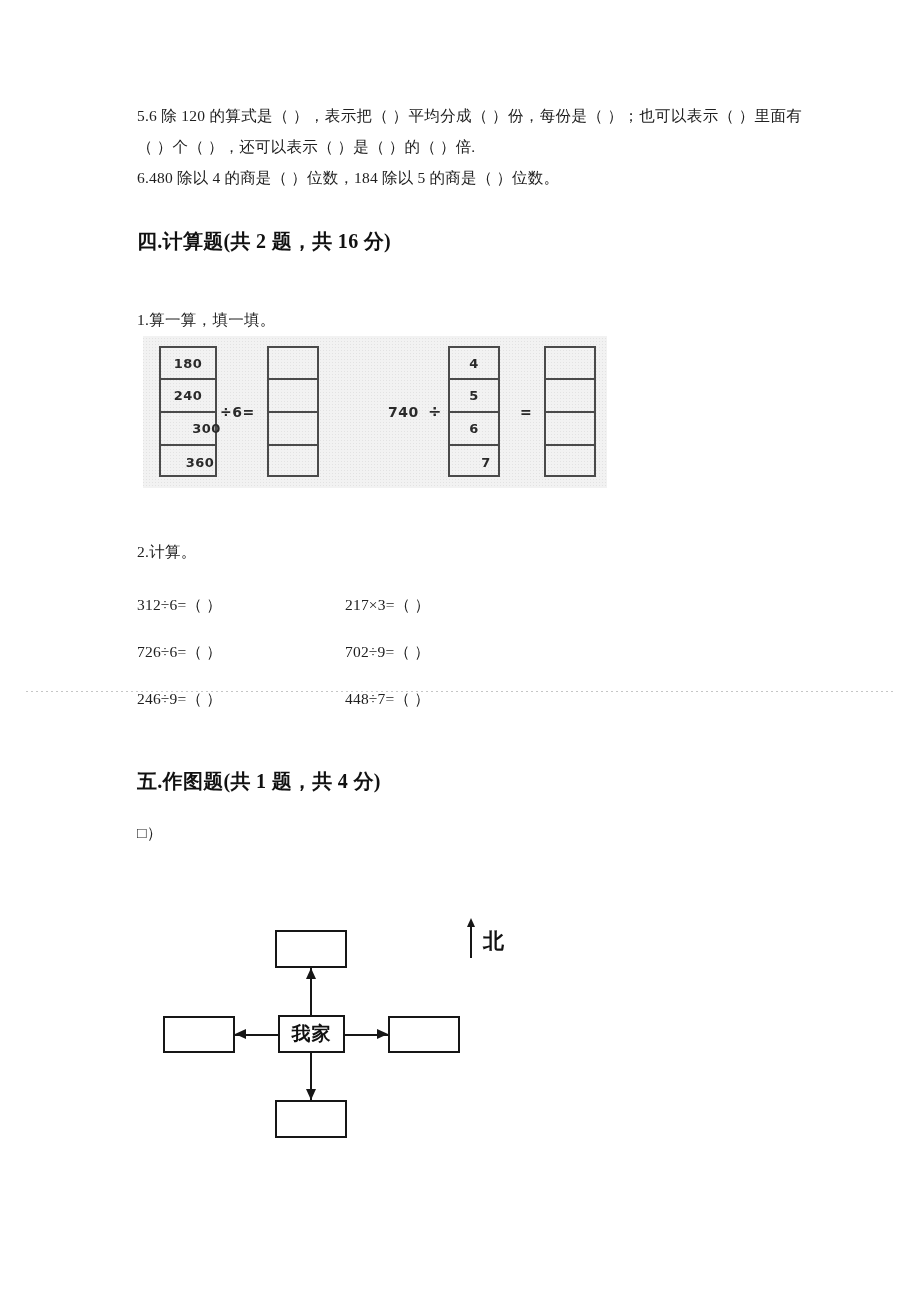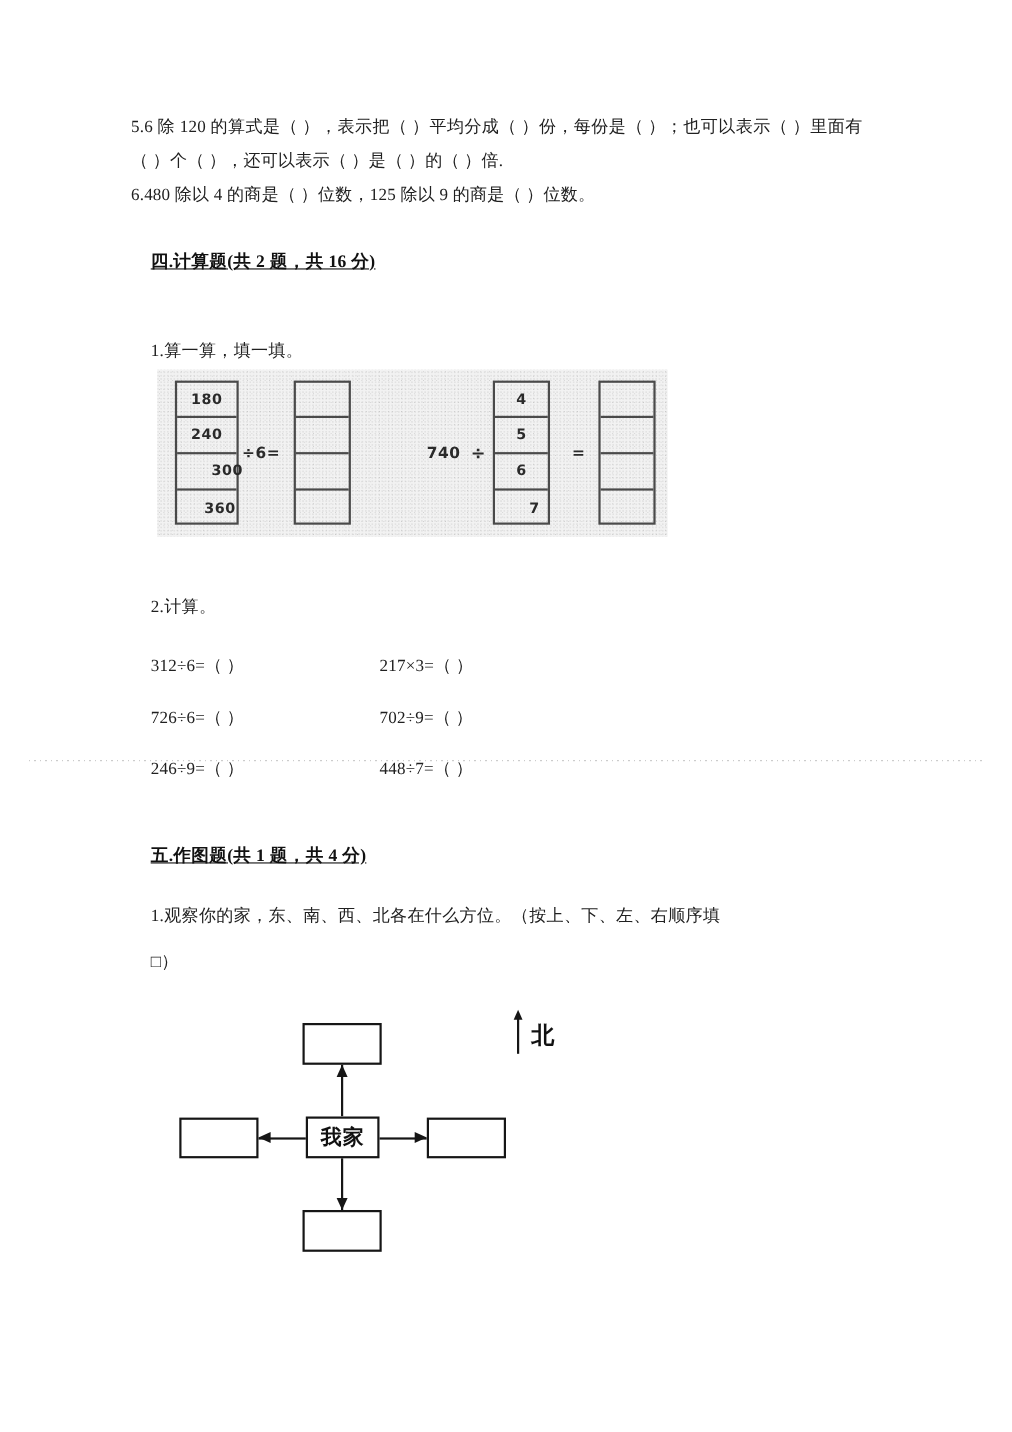--- a/index.html
+++ b/index.html
@@ -17,37 +17,36 @@
     width: 920px;
     height: 1302px;
     overflow: hidden;
     background: #ffffff;
   }
 
   
   .blk { position: absolute; }
 
   .fill-para {
-    left: 119px;
+    left: 137px;
     top: 100px;
     width: 665px;
     font-size: 15.5px;
     line-height: 31px;
     letter-spacing: 0.2px;
     color: #202020;
     text-align: justify;
   }
   .fill-line { white-space: normal; }
 
   .sec-head {
-    font-size: 16px;
+    font-size: 20px;
     font-weight: bold;
     color: #111111;
     letter-spacing: 0.3px;
-    text-decoration: underline;
   }
   .q-line {
     font-size: 15.5px;
     color: #202020;
     letter-spacing: 0.3px;
     line-height: 28px;
   }
 
   
   #sec4-head { left: 137px; top: 228px; }
@@ -206,21 +205,21 @@
     letter-spacing: 1px;
   }
 </style>
 </head>
 <body>
 
 <div class="page">
 
   <div class="blk fill-para">
     <div class="fill-line">5.6 除 120 的算式是（          ），表示把（          ）平均分成（          ）份，每份是（          ）；也可以表示（          ）里面有（          ）个（          ），还可以表示（          ）是（          ）的（          ）倍.</div>
-    <div class="fill-line">6.480 除以 4 的商是（          ）位数，125 除以 9 的商是（          ）位数。</div>
+    <div class="fill-line">6.480 除以 4 的商是（          ）位数，184 除以 5 的商是（          ）位数。</div>
   </div>
 
   <div class="blk sec-head" id="sec4-head">四.计算题(共 2 题，共 16 分)</div>
 
   <div class="blk q-line" id="q4-1">1.算一算，填一填。</div>
 
   <div class="img-panel">
 
     <div class="stack" style="left:16px; top:10px; width:58px; height:131px;">
       <div class="cell" style="height:32px;">180</div>
@@ -274,21 +273,20 @@
       <div class="calc-item col1">246÷9=（          ）</div>
       <div class="calc-item col2">448÷7=（          ）</div>
     </div>
   </div>
 
   <div class="scanline"></div>
 
   <div class="blk sec-head" id="sec5-head">五.作图题(共 1 题，共 4 分)</div>
 
   <div class="blk q-line" id="q5-1">
-    <div>1.观察你的家，东、南、西、北各在什么方位。（按上、下、左、右顺序填</div>
     <div>□）</div>
   </div>
 
   <div class="dir-diagram">
 
     <div class="dbox" style="left:125px; top:12px; width:72px; height:38px;"></div>
 
     <div class="arrow-line" style="left:160px; top:50px; width:2px; height:47px;"></div>
     <div class="arrow-head" style="left:155.5px; top:50px;
                 border-left:5.5px solid transparent;

